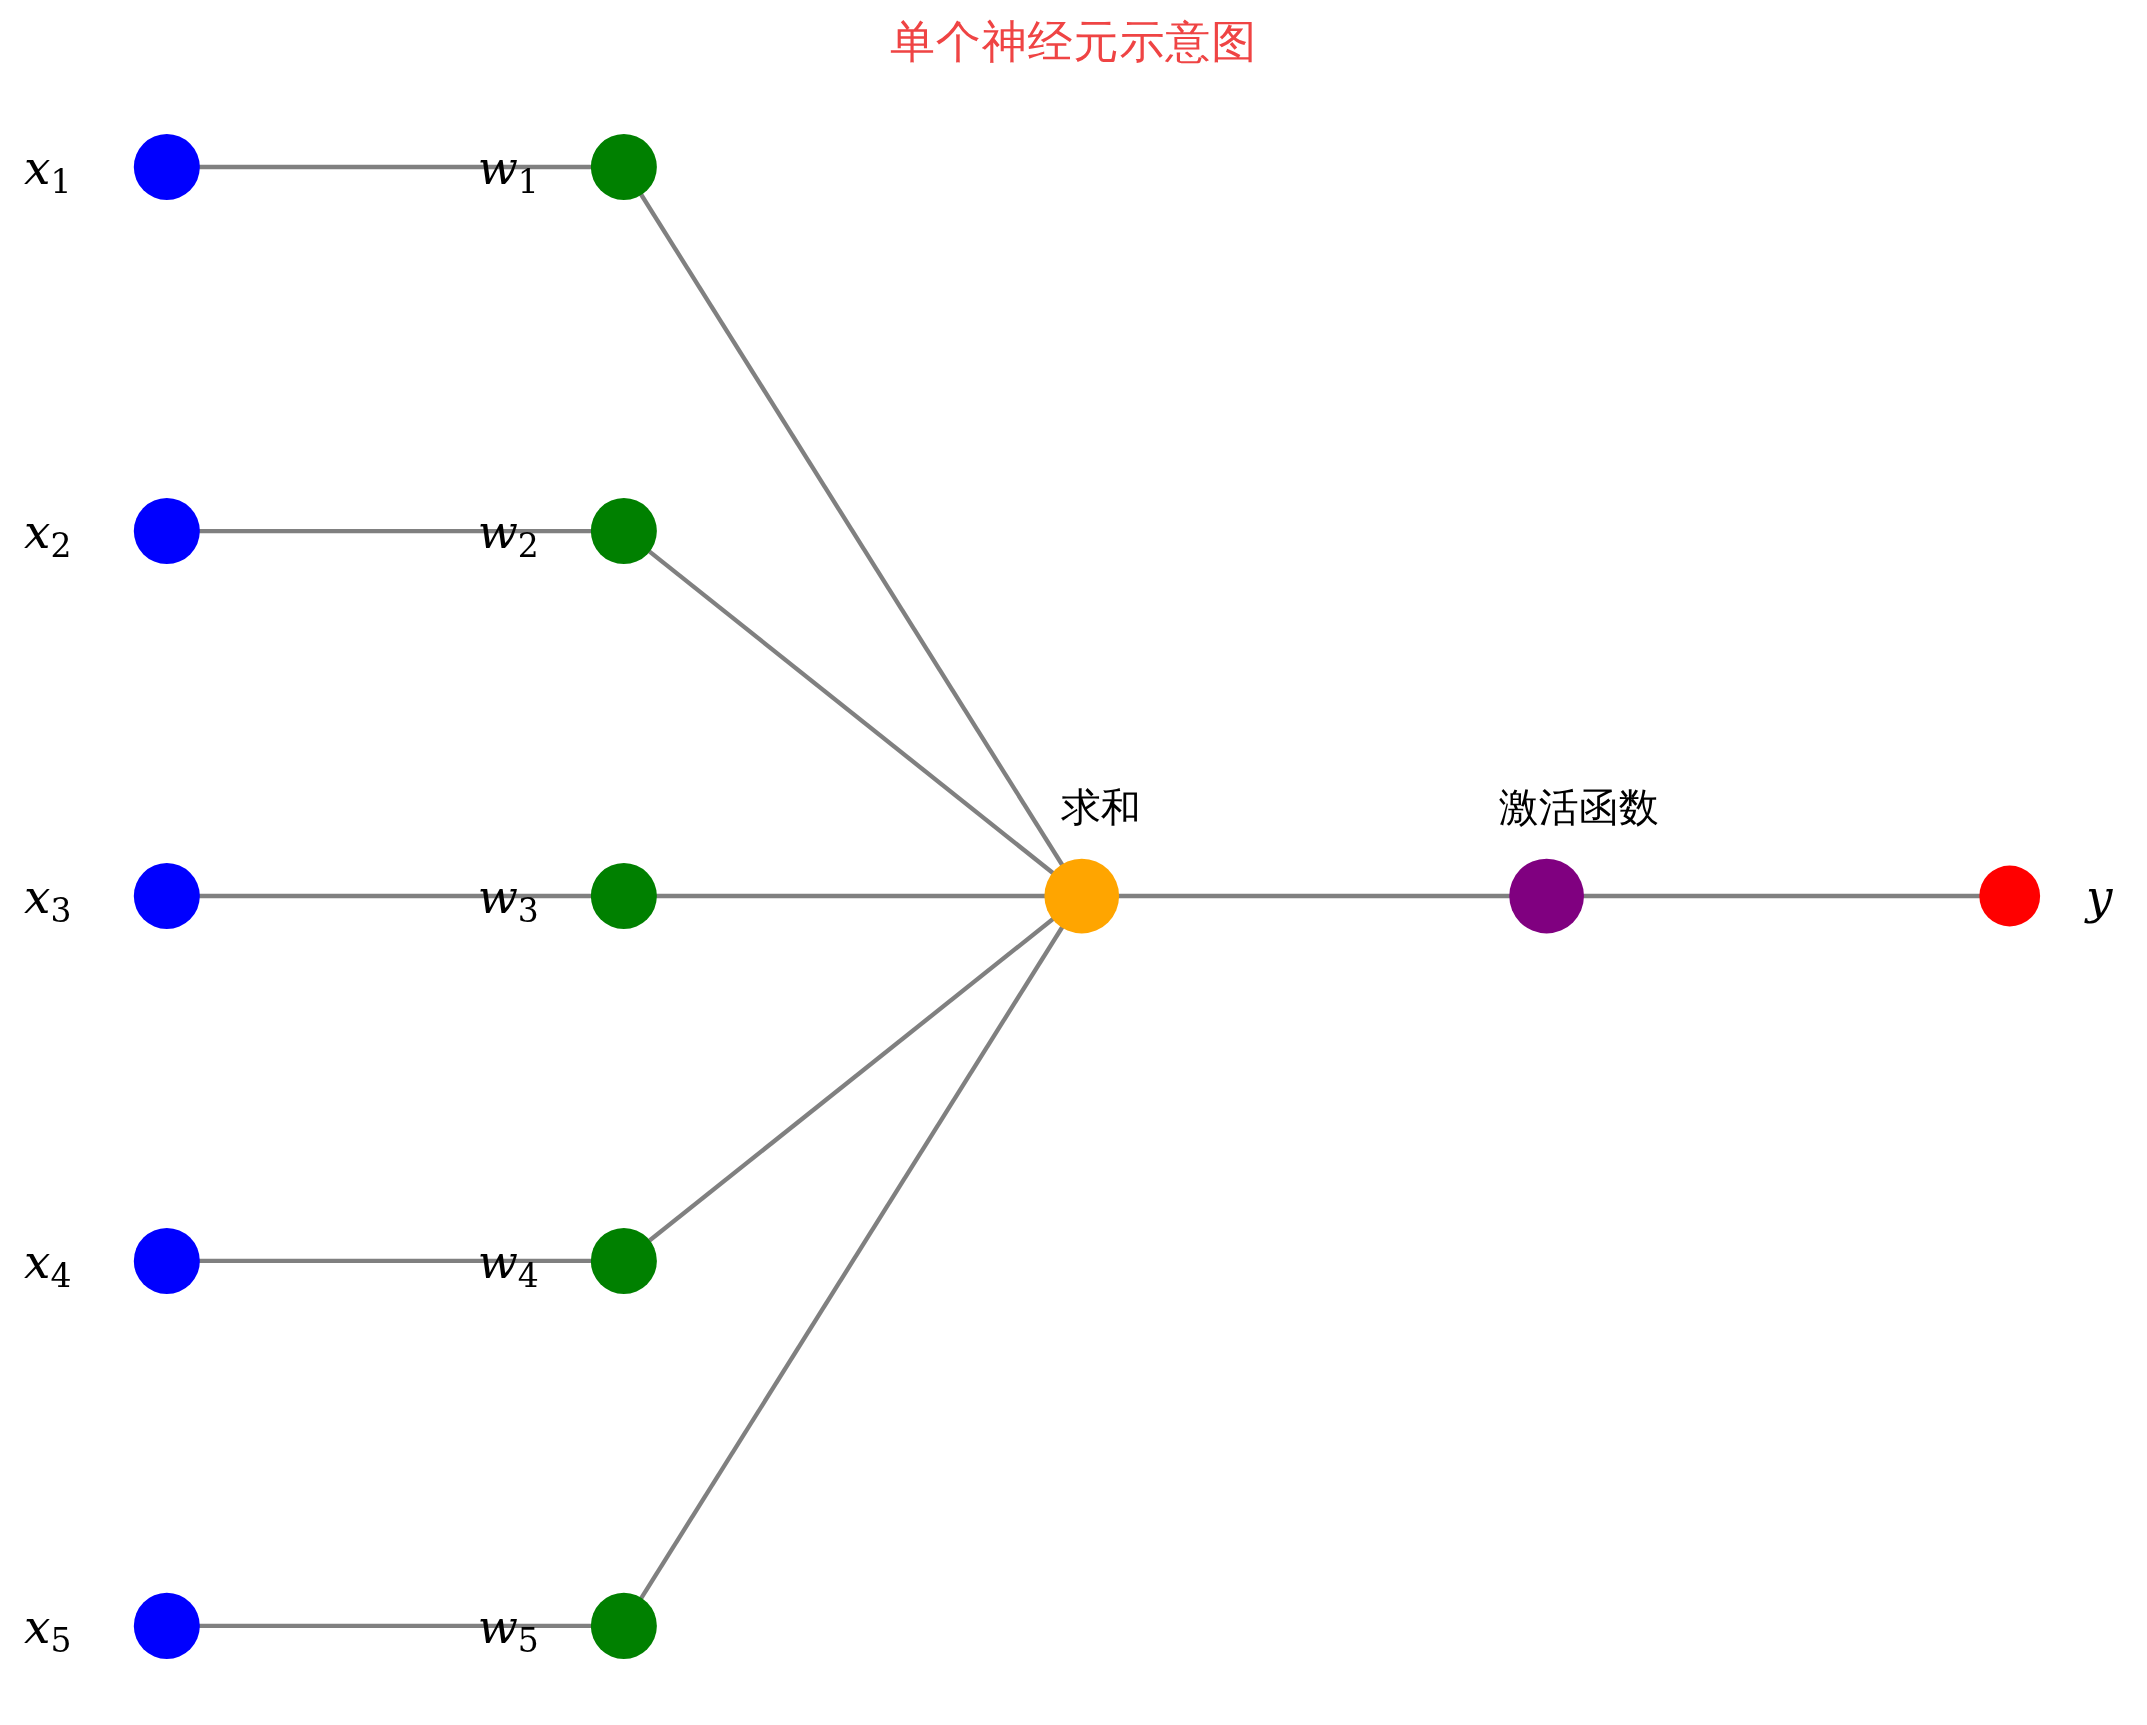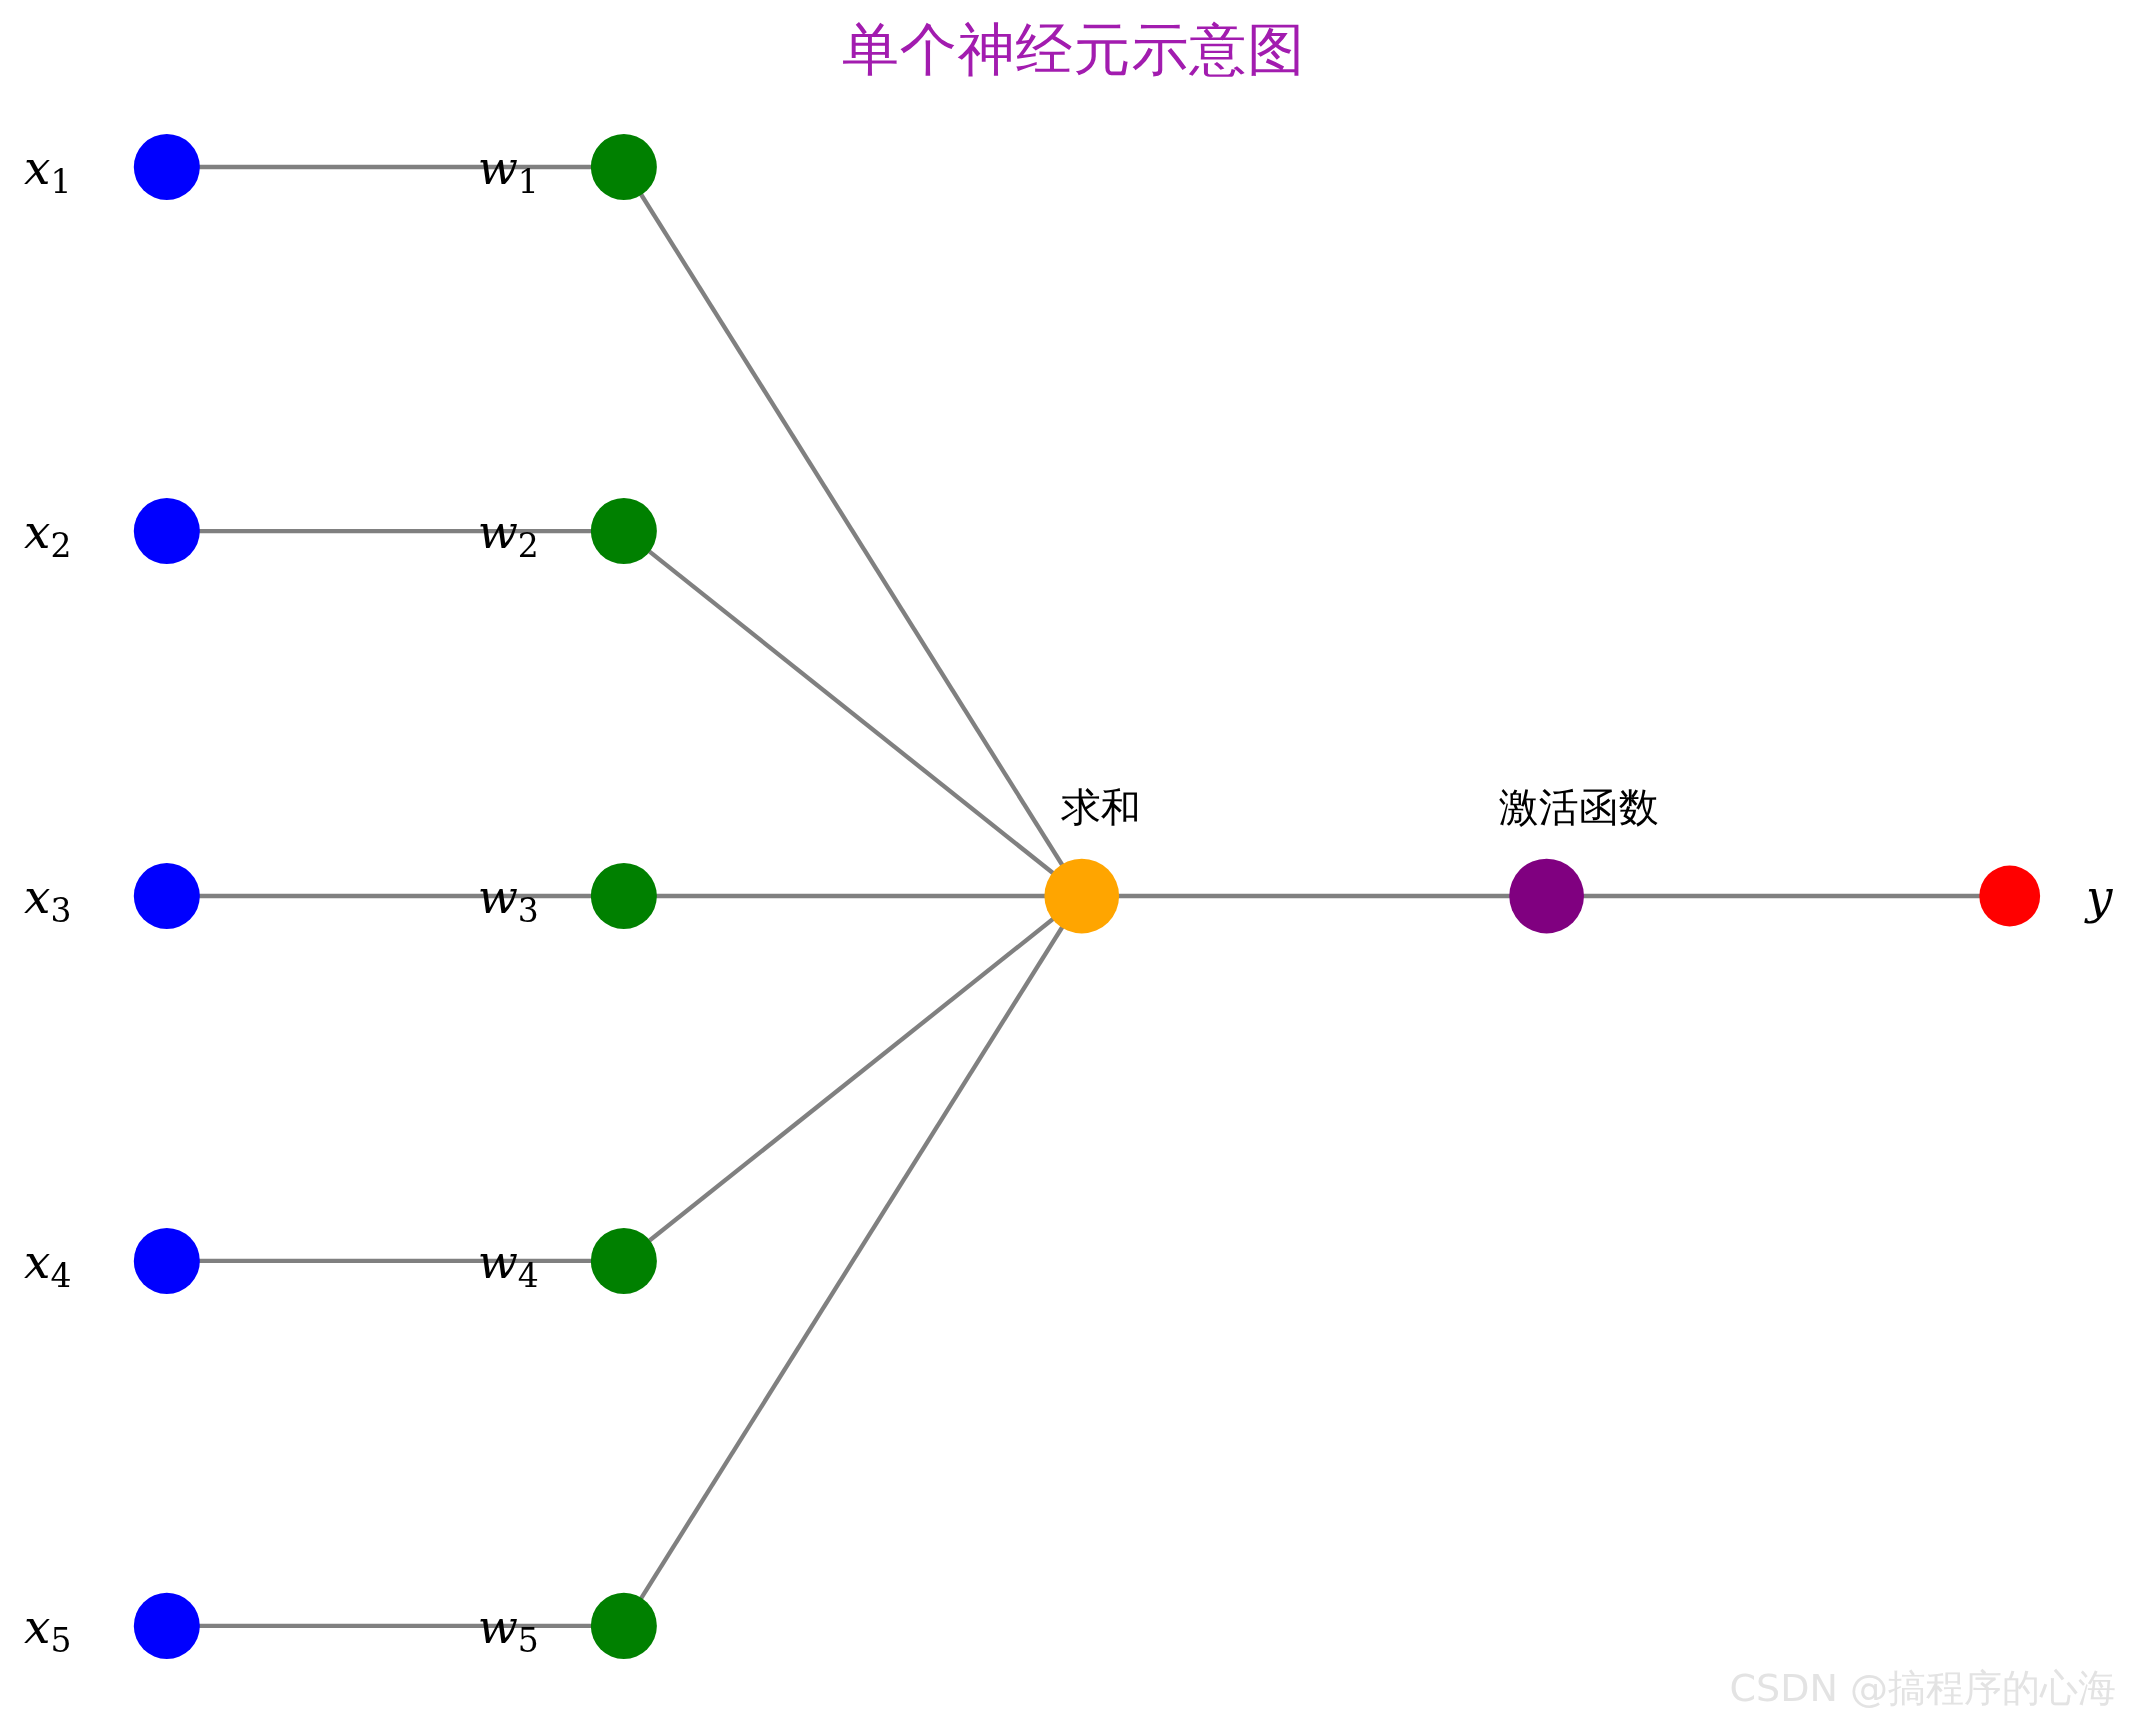--- a/index.html
+++ b/index.html
@@ -42,22 +42,22 @@
     font-family: "DejaVu Sans", "Liberation Sans", sans-serif;
     font-size: 46px;
     fill: #000000;
   }
   .chart-title {
     position: absolute;
     top: 12px;
     left: 0;
     width: 2147px;
     text-align: center;
-    font-size: 57px;
-    color: #a21caf;
+    font-size: 45px;
+    color: #ef4444;
     font-family: Liberation Mono, monospace;
     letter-spacing: 0.9px;
     user-select: none;
   }
   .watermark {
     position: absolute;
     right: 31px;
     bottom: 12px;
     font-size: 38px;
     color: #e3e3e3;
@@ -113,16 +113,15 @@
         <text x="585" y="611" text-anchor="middle" dominant-baseline="central" class="node-label-var" fill="#000000"><tspan>w</tspan><tspan class="sub" dy="16" font-style="normal">2</tspan></text>
         <text x="585" y="1031" text-anchor="middle" dominant-baseline="central" class="node-label-var" fill="#000000"><tspan>w</tspan><tspan class="sub" dy="16" font-style="normal">3</tspan></text>
         <text x="585" y="1451" text-anchor="middle" dominant-baseline="central" class="node-label-var" fill="#000000"><tspan>w</tspan><tspan class="sub" dy="16" font-style="normal">4</tspan></text>
         <text x="585" y="1871" text-anchor="middle" dominant-baseline="central" class="node-label-var" fill="#000000"><tspan>w</tspan><tspan class="sub" dy="16" font-style="normal">5</tspan></text>
         <text x="1267" y="945" text-anchor="middle" dominant-baseline="alphabetic" class="node-caption" fill="#000000">求和</text>
         <text x="1817" y="945" text-anchor="middle" dominant-baseline="alphabetic" class="node-caption" fill="#000000">激活函数</text>
         <text x="2416" y="1031" text-anchor="middle" dominant-baseline="central" class="node-label-var" fill="#000000">y</text>
       </g>
   </svg>
 
-  <div class="watermark">CSDN @搞程序的心海</div>
 
 </div>
 
 
 </body></html>

